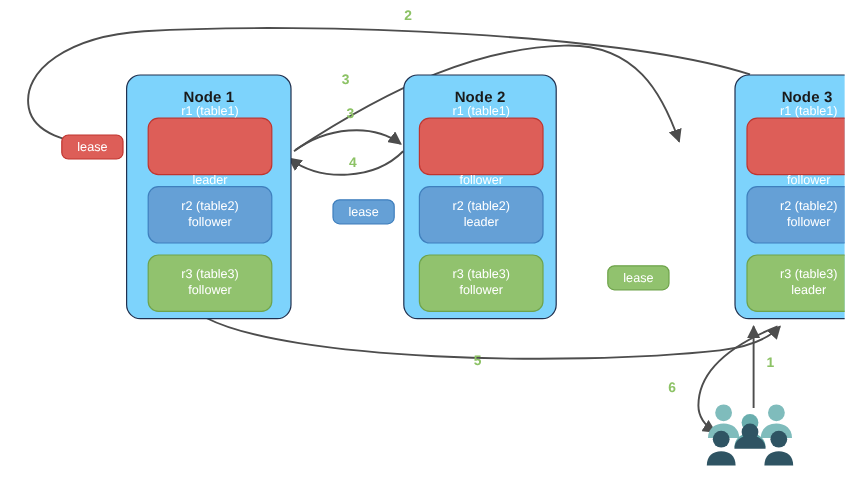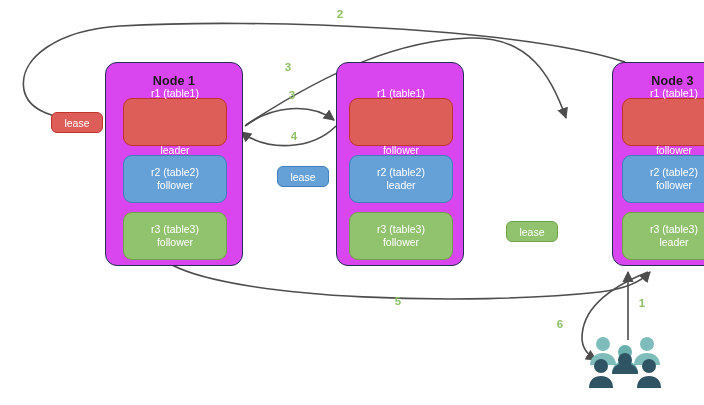--- a/index.html
+++ b/index.html
@@ -14,21 +14,21 @@
     background: #ffffff;
     font-family: "Liberation Sans", sans-serif;
     overflow: hidden;
   }
   
   .node-box {
     position: absolute;
     box-sizing: border-box;
     border: 1.4px solid #20304f;
     border-radius: 12px;
-    background: #d946ef;
+    background: #7dd3fc;
     text-decoration: underline;
   }
   .node-title {
     position: absolute;
     left: 0;
     right: 0;
     text-align: center;
     font-size: 12.5px;
     font-weight: bold;
     color: #1a1a1a;
@@ -155,20 +155,21 @@
       <span class="ln">r2 (table2)</span>
       <span class="ln">follower</span>
     </div>
     <div class="replica rep-green" style="left:17px; top:149px; width:104px; height:48px;">
       <span class="ln">r3 (table3)</span>
       <span class="ln">follower</span>
     </div>
   </div>
 
   <div class="node-box" style="left:336px; top:62px; width:128px; height:204px;">
+    <div class="node-title" style="top:11px;">Node 2</div>
 
     <div class="replica rep-red" style="left:12px; top:35px; width:104px; height:48px;">
       <span class="ln">r1 (table1)</span>
       <span class="ln">follower</span>
     </div>
     <div class="replica rep-blue" style="left:12px; top:92px; width:104px; height:48px;">
       <span class="ln">r2 (table2)</span>
       <span class="ln">leader</span>
     </div>
     <div class="replica rep-green" style="left:12px; top:149px; width:104px; height:48px;">

